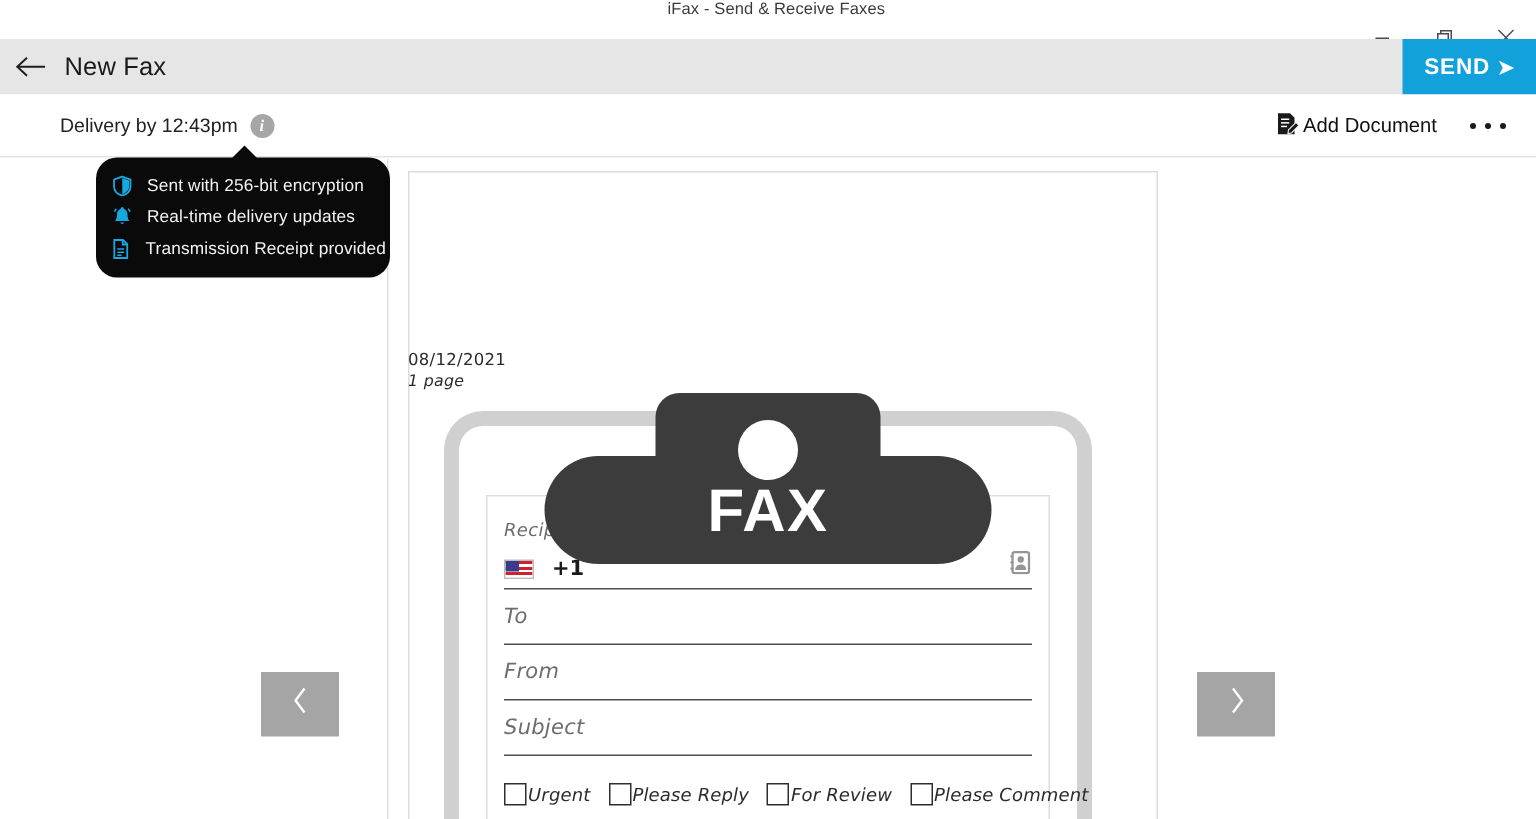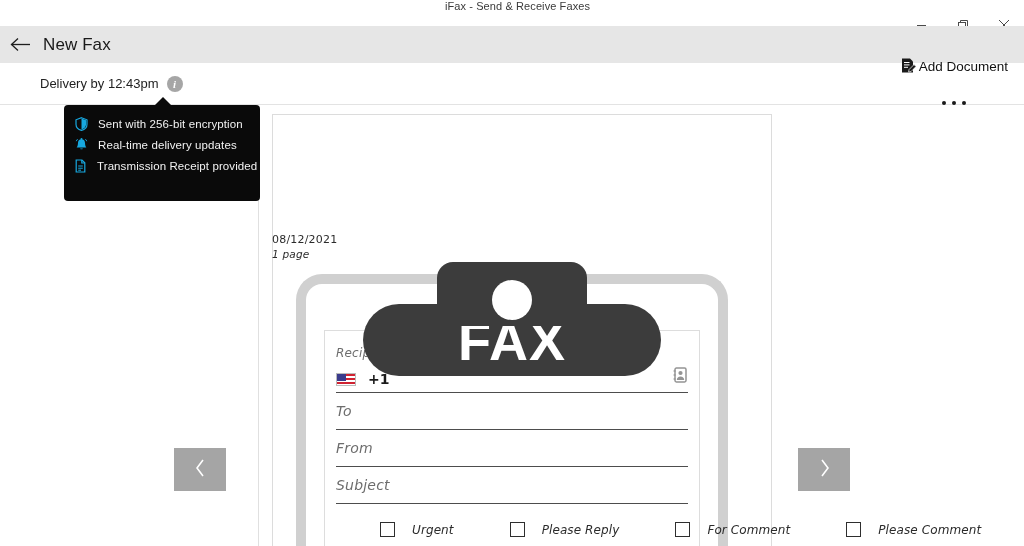--- a/index.html
+++ b/index.html
@@ -70,37 +70,37 @@
   #info-icon {
     width: 16px; height: 16px; border-radius: 50%;
     background: #a6a6a6; color: #ffffff;
     font-size: 11px; font-style: italic; font-weight: 700;
     display: flex; align-items: center; justify-content: center;
     font-family: "Liberation Serif", serif;
     cursor: pointer;
   }
   #subbar-right {
     margin-left: auto; display: flex; align-items: center;
-    gap: 18px; padding-right: 16px; flex-direction: column;
+    gap: 18px; padding-right: 16px;
   }
   #add-document {
     display: flex; align-items: center; gap: 2px;
     font-size: 13.5px; color: #111; cursor: pointer;
   }
   #more-menu {
     display: flex; align-items: center; gap: 6px;
     padding: 6px 4px; cursor: pointer;
   }
   #more-menu i { width: 4px; height: 4px; border-radius: 50%; background: #1a1a1a; display: block; }
 
   
   #tooltip {
     position: absolute; left: 64px; top: 105px;
     width: 196px; background: #0a0a0a;
-    border-radius: 4px; padding: 9px 10px 26px 10px;
+    border-radius: 14px; padding: 9px 10px 10px 10px;
     z-index: 40;
     text-align: right;
   }
   #tooltip .tt-arrow {
     position: absolute; top: -8px; left: 90px;
     width: 0; height: 0;
     border-left: 9px solid transparent;
     border-right: 9px solid transparent;
     border-bottom: 9px solid #0a0a0a;
   }
@@ -156,21 +156,21 @@
   #clip-top .clip-hole {
     position: absolute; left: 50%; top: 18px; transform: translateX(-50%);
     width: 40px; height: 40px; border-radius: 50%; background: #ffffff;
   }
   #clip-top .clip-body {
     width: 298px; height: 72px; background: #3c3c3c;
     border-radius: 36px; margin-top: -22px;
     display: flex; align-items: center; justify-content: center;
   }
   #clip-top .clip-label {
-    color: #ffffff; font-weight: 700; font-size: 54px;
+    color: #ffffff; font-weight: 700; font-size: 40px;
     letter-spacing: 1px; font-family: "Liberation Sans", sans-serif;
     margin-top: 2px;
   }
 
   
   #fax-form {
     position: absolute; left: 336px; top: 240px; width: 352px;
     font-family: "DejaVu Sans", sans-serif;
     z-index: 8;
   }
@@ -200,21 +200,21 @@
     position: absolute; left: 0; top: 0; width: 9px; height: 7px;
     background: #3a3b8c;
   }
   .cc-code { font-size: 14px; font-weight: 700; color: #1b1b1b; }
   .contacts-icon {
     position: absolute; right: 0; bottom: 5px; color: #949494;
   }
   #checkbox-row {
     display: flex; align-items: center; margin-top: 18px; gap: 12px;
   }
-  .cb-item { display: flex; align-items: center; gap: 17px; margin-left: 44px; }
+  .cb-item { display: flex; align-items: center; gap: 1px; }
   .cb-box {
     width: 15px; height: 15px; border: 1.6px solid #2e2e2e; background: #fff;
     cursor: pointer; flex: none;
   }
   .cb-label { font-size: 12px; font-style: italic; color: #2b2b2b; white-space: nowrap; letter-spacing: .1px; }
 
   
   .nav-arrow {
     position: absolute; width: 52px; height: 43px;
     background: #a5a5a5; color: #ffffff;
@@ -251,20 +251,24 @@
 </div>
 
 <div id="navbar">
   <div id="back-btn">
     <svg width="21" height="15" viewBox="0 0 21 15">
       <line x1="1.5" y1="7.5" x2="20" y2="7.5" stroke="currentColor" stroke-width="1.3"></line>
       <polyline points="8,1.5 1.5,7.5 8,13.5" fill="none" stroke="currentColor" stroke-width="1.3"></polyline>
     </svg>
   </div>
   <div id="page-title">New Fax</div>
+  <div id="send-btn">
+    <span>SEND</span>
+    <span class="arrow">➤</span>
+  </div>
 </div>
 
 <div id="subbar">
   <div id="delivery-group">
     <span id="delivery-text">Delivery by 12:43pm</span>
     <span id="info-icon">i</span>
   </div>
   <div id="subbar-right">
     <div id="add-document">
       <span>
@@ -382,21 +386,21 @@
       <div class="cb-item">
         <span class="cb-box"></span>
         <span class="cb-label">Urgent</span>
       </div>
       <div class="cb-item">
         <span class="cb-box"></span>
         <span class="cb-label">Please Reply</span>
       </div>
       <div class="cb-item">
         <span class="cb-box"></span>
-        <span class="cb-label">For Comment</span>
+        <span class="cb-label">For Review</span>
       </div>
       <div class="cb-item">
         <span class="cb-box"></span>
         <span class="cb-label">Please Comment</span>
       </div>
     </div>
 
   </div>
 
   <div class="nav-arrow" id="prev-page">

